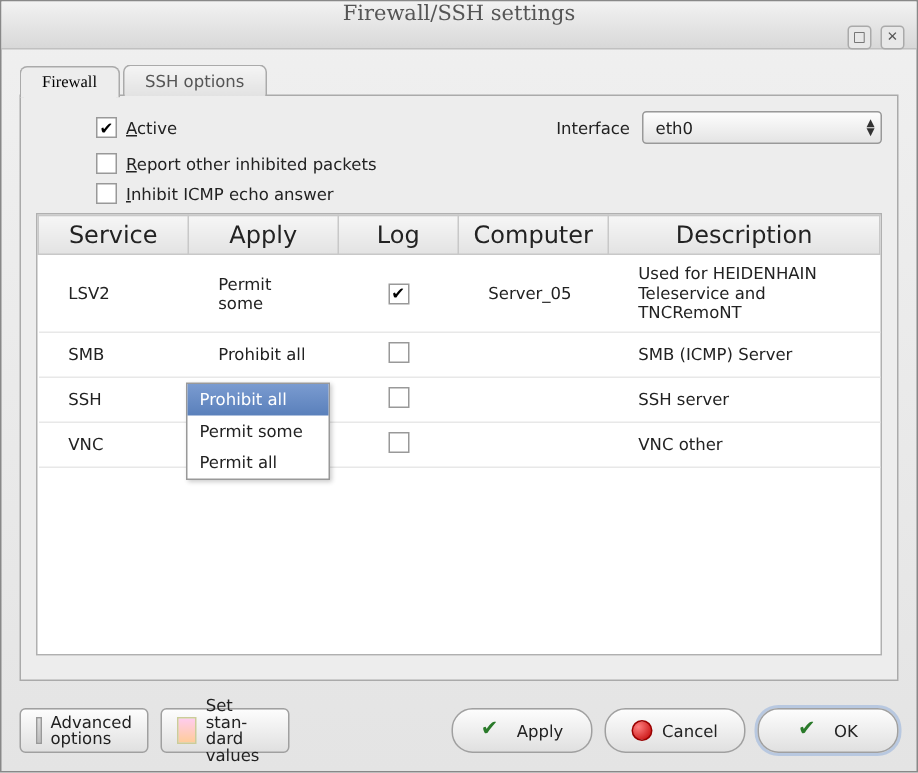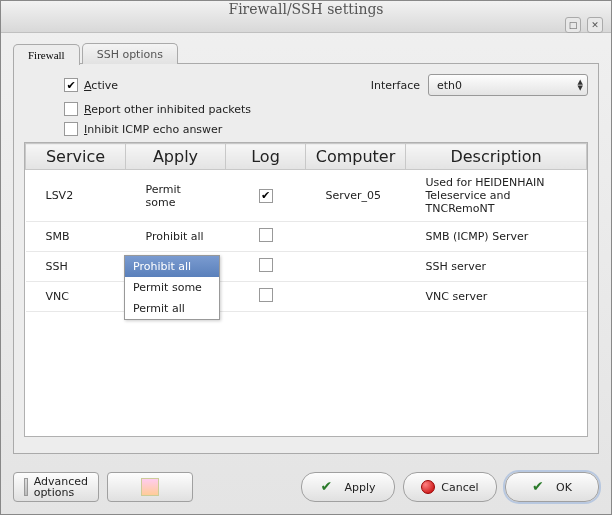--- a/index.html
+++ b/index.html
@@ -261,21 +261,21 @@
                 <td>Prohibit all</td>
                 <td style="text-align:center"><span class="cell-chk"></span></td>
                 <td></td>
                 <td>SSH server</td>
               </tr>
               <tr>
                 <td>VNC</td>
                 <td></td>
                 <td style="text-align:center"><span class="cell-chk"></span></td>
                 <td></td>
-                <td>VNC server</td>
+                <td>VNC other</td>
               </tr>
             </tbody>
         </table>
 
         <div class="dropdown">
           <div class="dd-item sel">Prohibit all</div>
           <div class="dd-item">Permit some</div>
           <div class="dd-item">Permit all</div>
         </div>
       </div>
@@ -283,20 +283,21 @@
     </div>
   </div>
 
   <div class="button-bar">
     <div class="btn small">
       <span class="ico opts"></span>
       <span class="twoline"><span>Advanced</span><br><span>options</span></span>
     </div>
     <div class="btn small">
       <span class="ico std"></span>
+      <span class="twoline"><span>Set stan-</span><br><span>dard values</span></span>
     </div>
     <div class="spacer"></div>
     <div class="btn wide">
       <span class="ico apply"></span>
       <span>Apply</span>
     </div>
     <div class="btn wide">
       <span class="ico cancel"></span>
       <span><span class="ul">C</span><span>ancel</span></span>
     </div>

